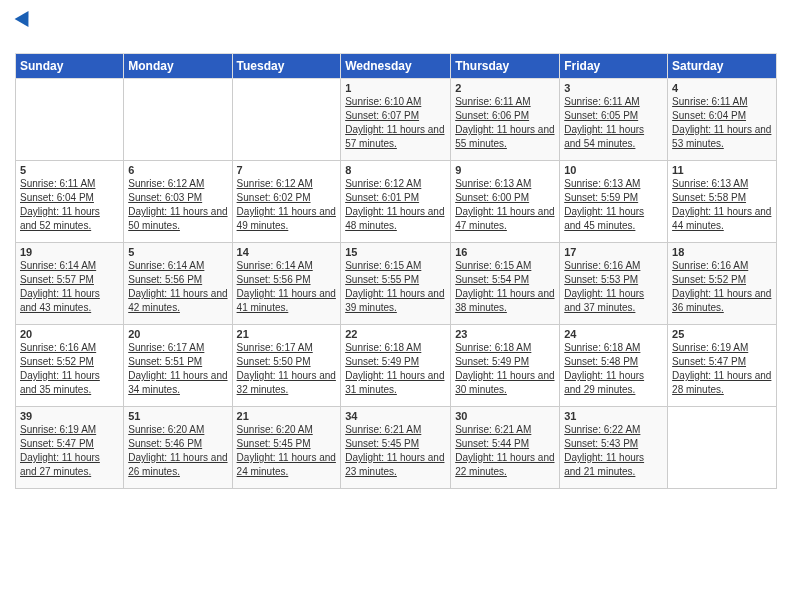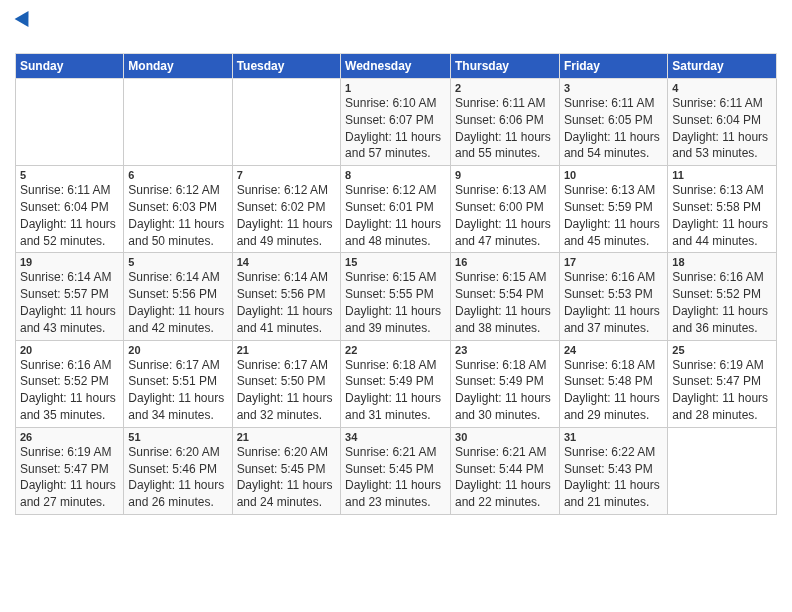--- a/index.html
+++ b/index.html
@@ -75,23 +75,24 @@
     .calendar tbody tr:nth-child(odd) td {
       background: #f9f9f9;
     }
     .day-num {
       font-size: 11px;
       font-weight: bold;
       margin-bottom: 1px;
       display: block;
     }
     .day-info {
-      font-size: 12px;
+      font-size: 10px;
       line-height: 1.4;
       color: #333;
+      text-decoration: underline;
     }
     .empty {
       background: #fff !important;
     }
   </style>
 </head>
 <body>
 
 <div class="container">
   <div class="header">
@@ -279,21 +280,21 @@
           </td>
           <td>
             <span class="day-num">25</span>
             <div class="day-info" style="white-space: pre-line;">Sunrise: 6:19 AM
 Sunset: 5:47 PM
 Daylight: 11 hours and 28 minutes.</div>
           </td>
         </tr>
         <tr>
           <td>
-            <span class="day-num">26</span>
+            <span class="day-num">39</span>
             <div class="day-info" style="white-space: pre-line;">Sunrise: 6:19 AM
 Sunset: 5:47 PM
 Daylight: 11 hours and 27 minutes.</div>
           </td>
           <td>
             <span class="day-num">51</span>
             <div class="day-info" style="white-space: pre-line;">Sunrise: 6:20 AM
 Sunset: 5:46 PM
 Daylight: 11 hours and 26 minutes.</div>
           </td>

